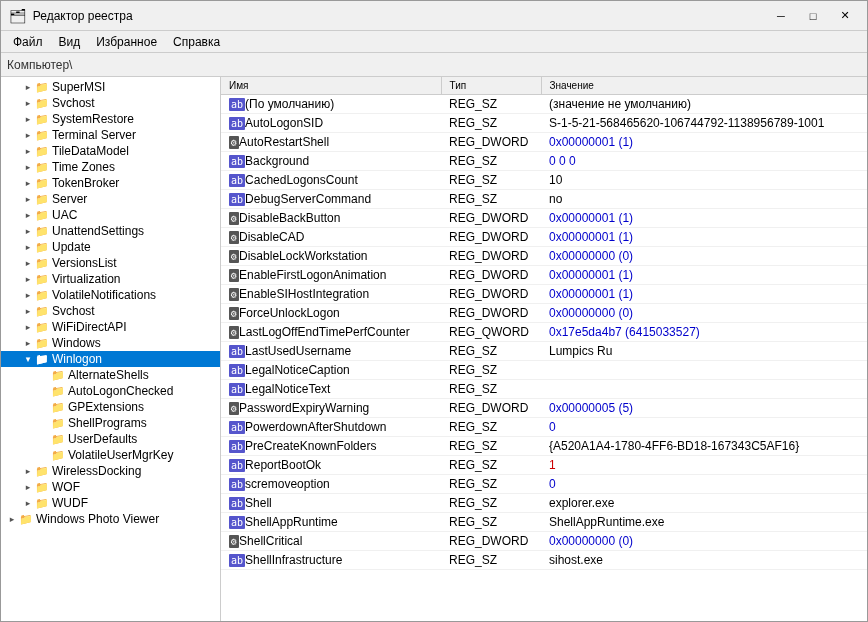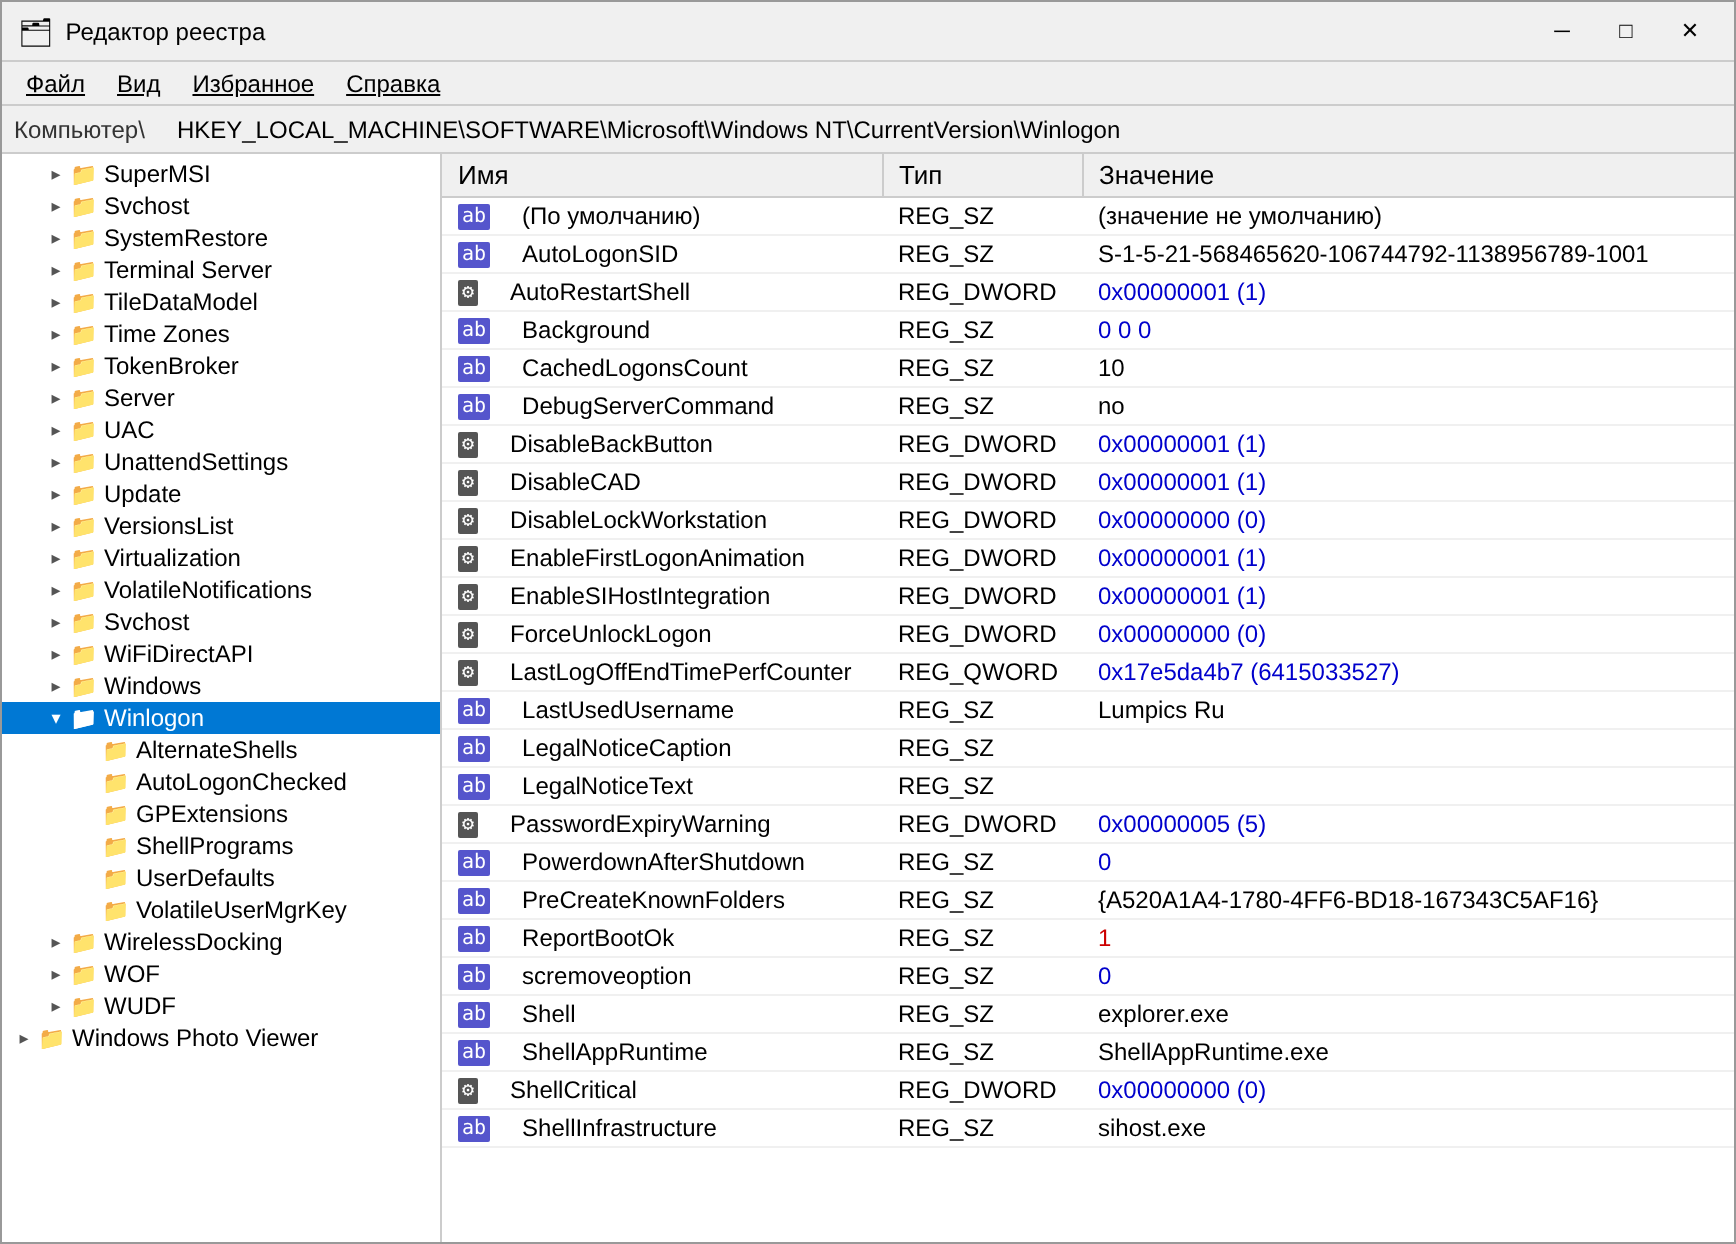--- a/index.html
+++ b/index.html
@@ -50,21 +50,20 @@
       display: flex;
       align-items: center;
       padding: 0 4px;
       border-bottom: 1px solid #ccc;
     }
     .menu-item {
       padding: 2px 8px;
       cursor: pointer;
       font-size: 12px;
       border-radius: 3px;
-      text-decoration: underline;
     }
     .menu-item.active {
       background: #d0e4f7;
       border: 1px solid #0078d4;
     }
     
     #address-bar {
       background: #f0f0f0;
       height: 24px;
       display: flex;
@@ -141,42 +140,42 @@
       border-collapse: collapse;
     }
     #registry-table thead tr {
       background: #f0f0f0;
       border-bottom: 1px solid #ccc;
     }
     #registry-table th {
       text-align: left;
       padding: 3px 8px;
       font-weight: normal;
-      font-size: 13px;
+      font-size: 10px;
       border-right: 1px solid #ccc;
       cursor: pointer;
       position: sticky;
       top: 0;
       background: #f0f0f0;
     }
     #registry-table th:last-child { border-right: none; }
     #registry-table tbody tr {
       border-bottom: 1px solid #f0f0f0;
     }
     #registry-table td {
       padding: 2px 8px;
       font-size: 12px;
       white-space: nowrap;
       overflow: hidden;
       text-overflow: ellipsis;
     }
     .reg-name-cell {
       display: flex;
       align-items: center;
-      gap: 16px;
+      gap: 0;
     }
     .reg-icon {
       font-size: 11px;
       color: #555;
       flex-shrink: 0;
     }
     .col-name { width: 220px; min-width: 180px; }
     .col-type { width: 100px; }
     .col-value { flex: 1; margin-left: 36px; }
 
@@ -219,21 +218,20 @@
 
 <div id="menu-bar">
   <div class="menu-item">Файл</div>
   <div class="menu-item">Вид</div>
   <div class="menu-item">Избранное</div>
   <div class="menu-item">Справка</div>
 </div>
 
 <div id="address-bar">
   <span id="address-label">Компьютер\</span>
-  <span id="address-value">HKEY_LOCAL_MACHINE\SOFTWARE\Microsoft\Windows NT\CurrentVersion\Winlogon</span>
 </div>
 
 <div id="main-area">
 
   <div id="tree-panel">
 
   <div class="tree-item" style="padding-left: 20px;">
         <span class="tree-arrow">▸</span>
         <span class="folder-icon">📁</span>
         <span class="tree-label">SuperMSI</span>

